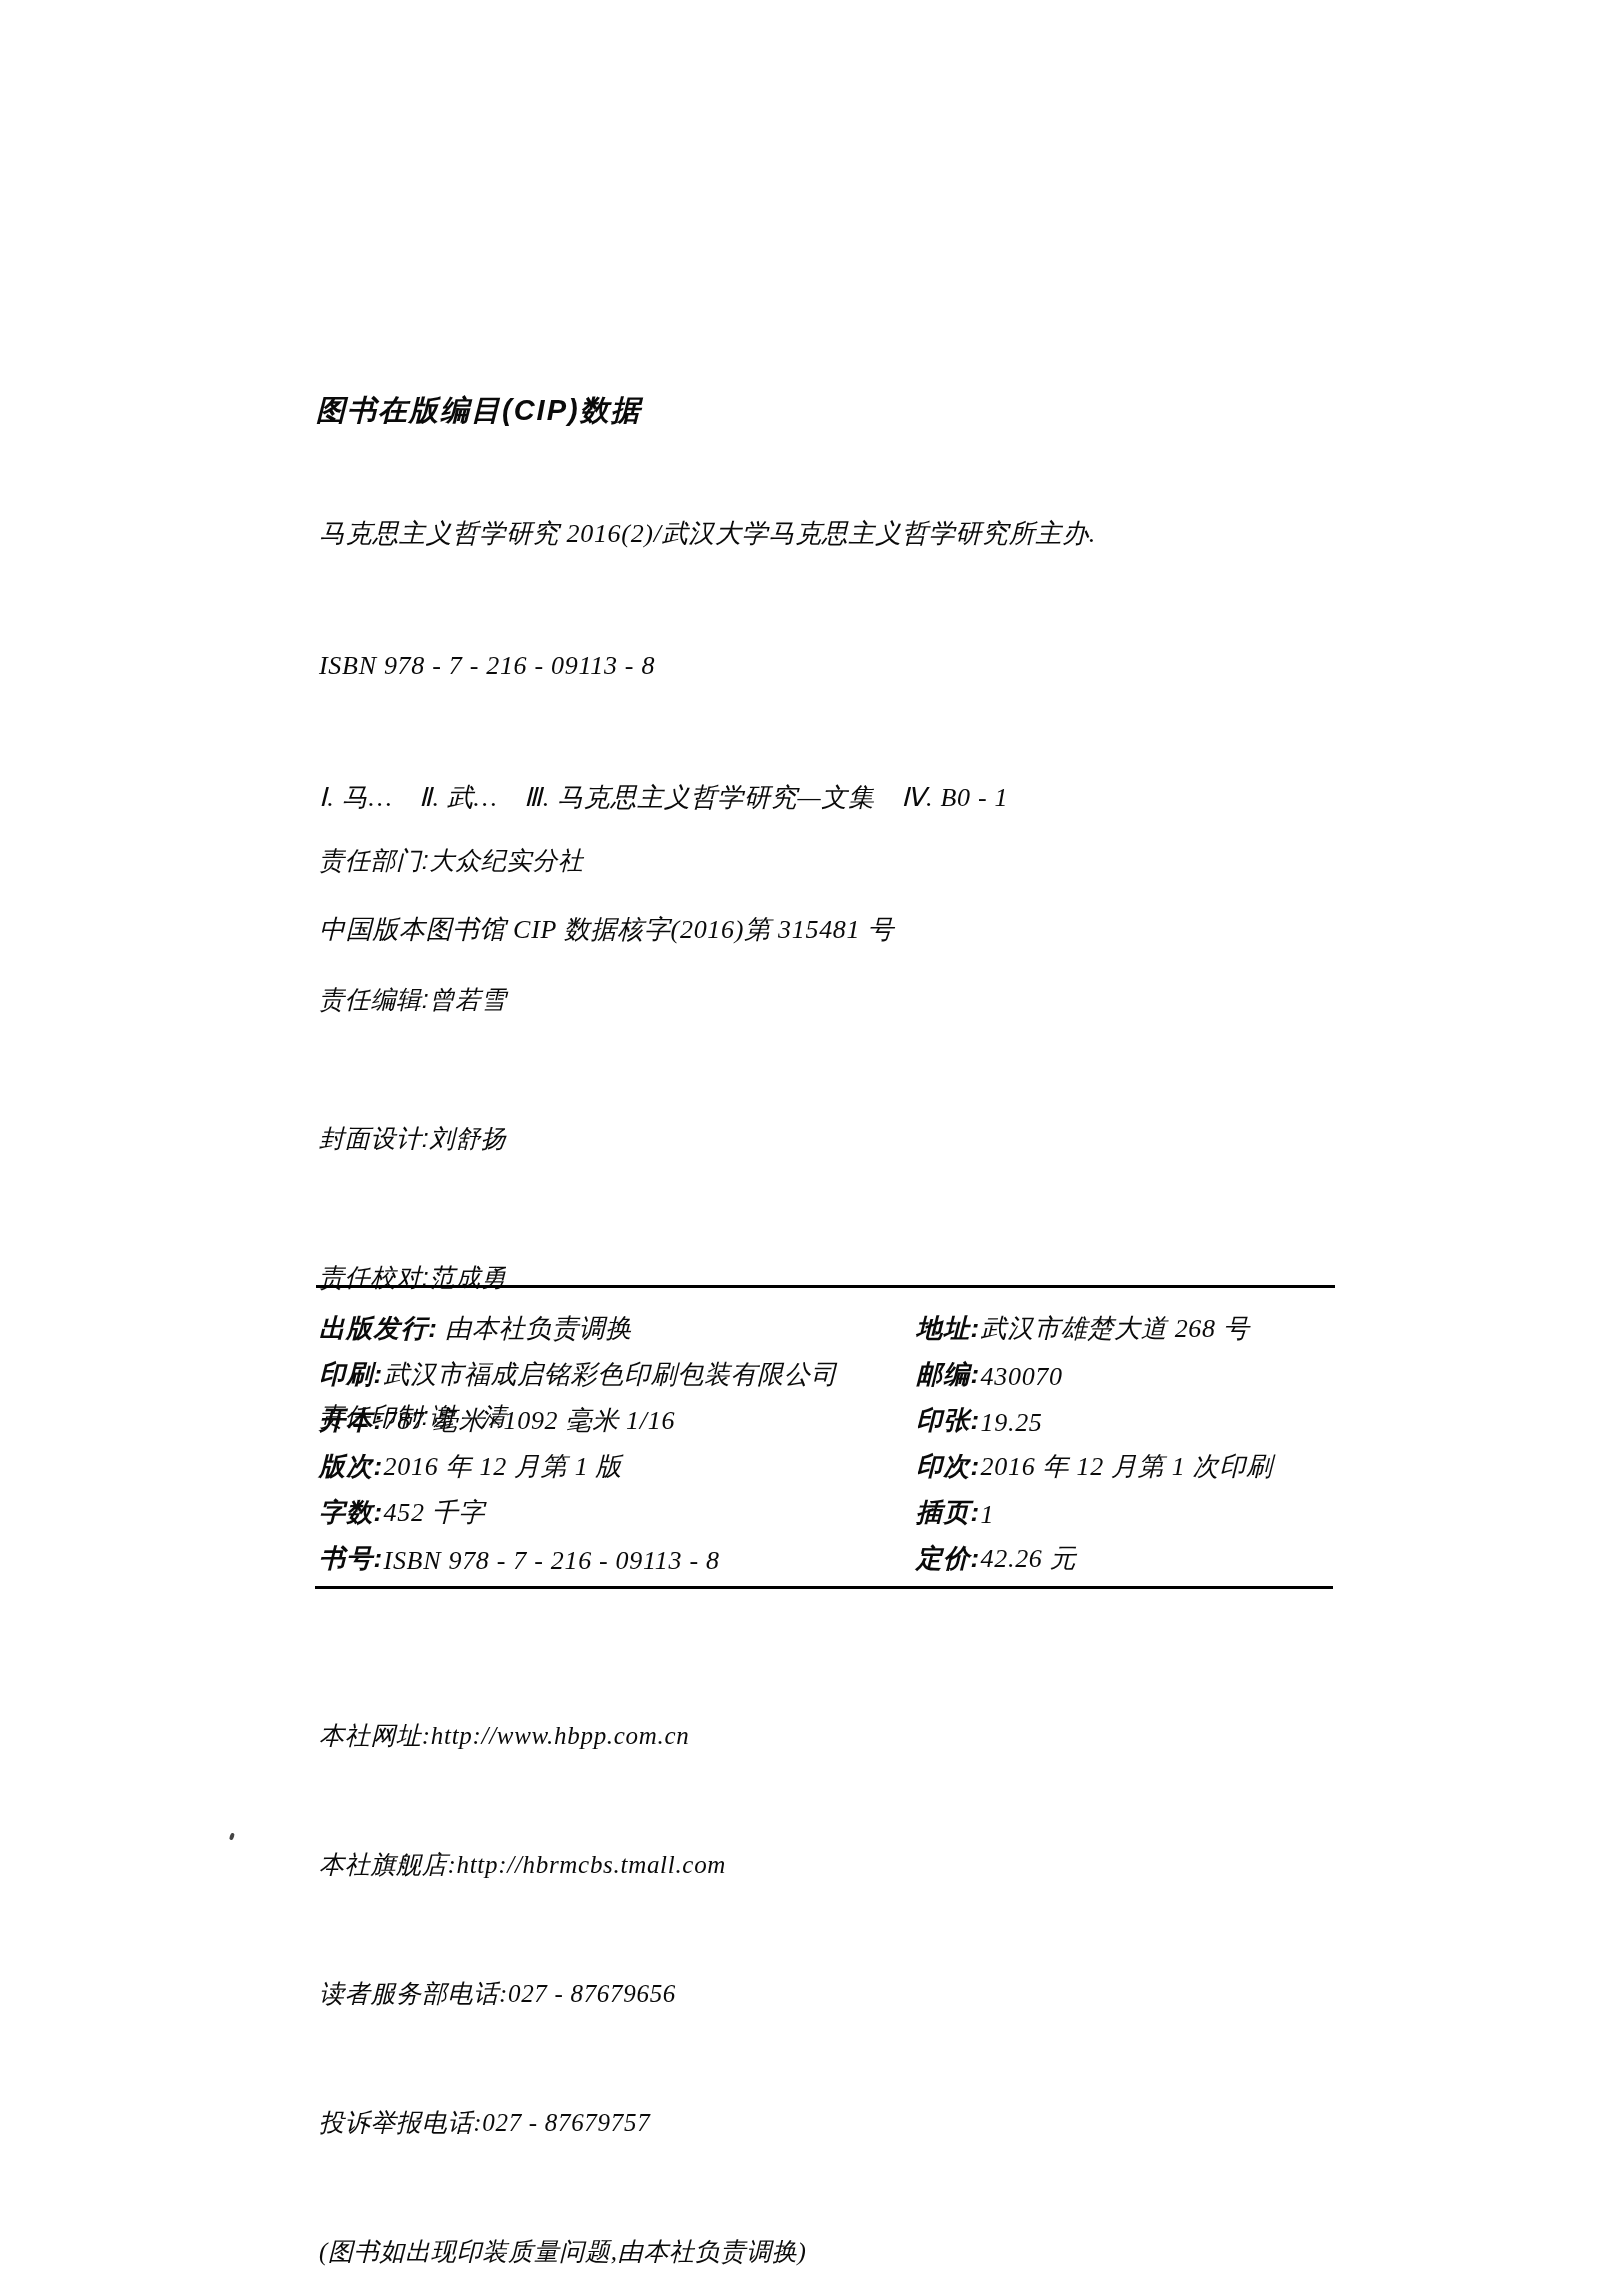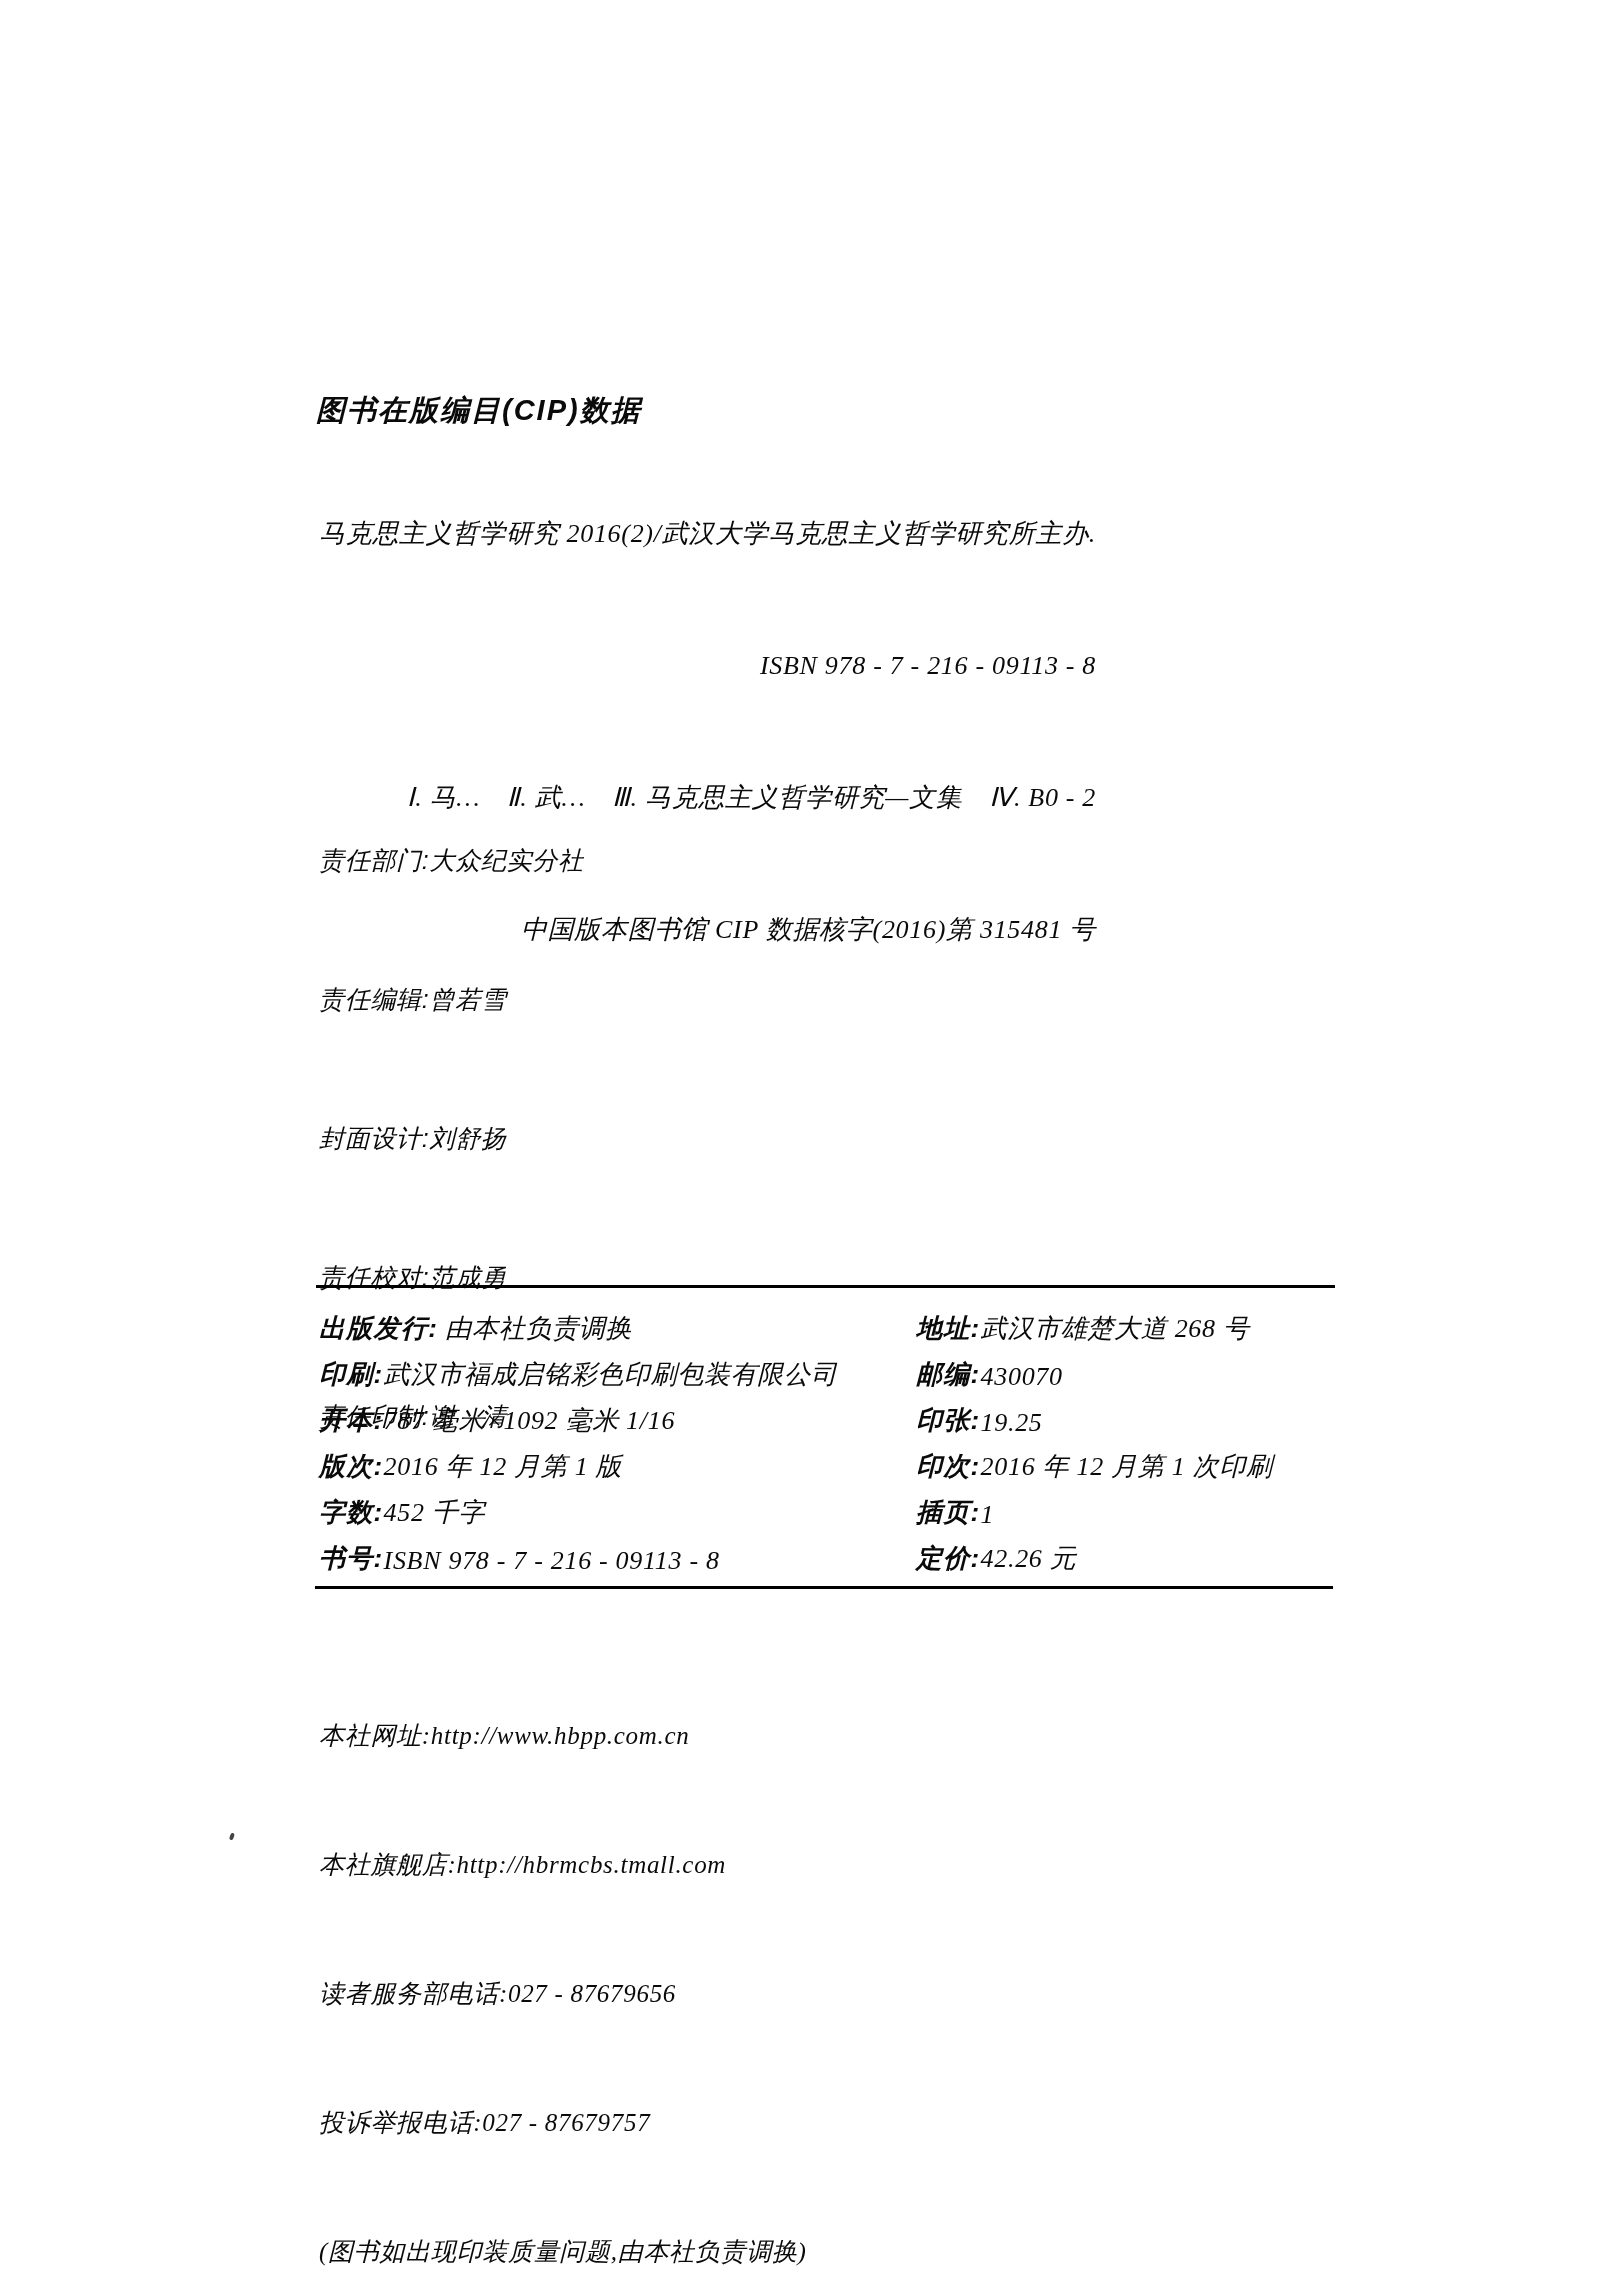--- a/index.html
+++ b/index.html
@@ -31,21 +31,20 @@
   }
   .cip-lines {
     position: absolute;
     left: 319px;
     top: 424px;
     font-family: "Liberation Serif", serif;
     font-size: 26px;
     line-height: 44px;
     letter-spacing: 0.7px;
     white-space: pre;
-    text-align: right;
   }
 
   
   .staff {
     position: absolute;
     left: 319px;
     top: 745px;
     font-size: 25px;
     line-height: 46px;
     letter-spacing: 0.7px;
@@ -127,21 +126,21 @@
 </head>
 <body>
 
 <div class="page">
 
   <h1 class="cip-header">图书在版编目(CIP)数据</h1>
 
   <div class="cip-lines">
     <p>马克思主义哲学研究 2016(2)/武汉大学马克思主义哲学研究所主办.</p>
     <p>ISBN 978 - 7 - 216 - 09113 - 8</p>
-    <p>Ⅰ. 马…　Ⅱ. 武…　Ⅲ. 马克思主义哲学研究—文集　Ⅳ. B0 - 2</p>
+    <p>Ⅰ. 马…　Ⅱ. 武…　Ⅲ. 马克思主义哲学研究—文集　Ⅳ. B0 - 1</p>
     <p>中国版本图书馆 CIP 数据核字(2016)第 315481 号</p>
   </div>
 
   <div class="staff">
     <p><span class="s-lbl">责任部门:</span><span class="s-val">大众纪实分社</span></p>
     <p><span class="s-lbl">责任编辑:</span><span class="s-val">曾若雪</span></p>
     <p><span class="s-lbl">封面设计:</span><span class="s-val">刘舒扬</span></p>
     <p><span class="s-lbl">责任校对:</span><span class="s-val">范成勇</span></p>
     <p><span class="s-lbl">责任印制:</span><span class="s-val">谢　清</span></p>
   </div>

